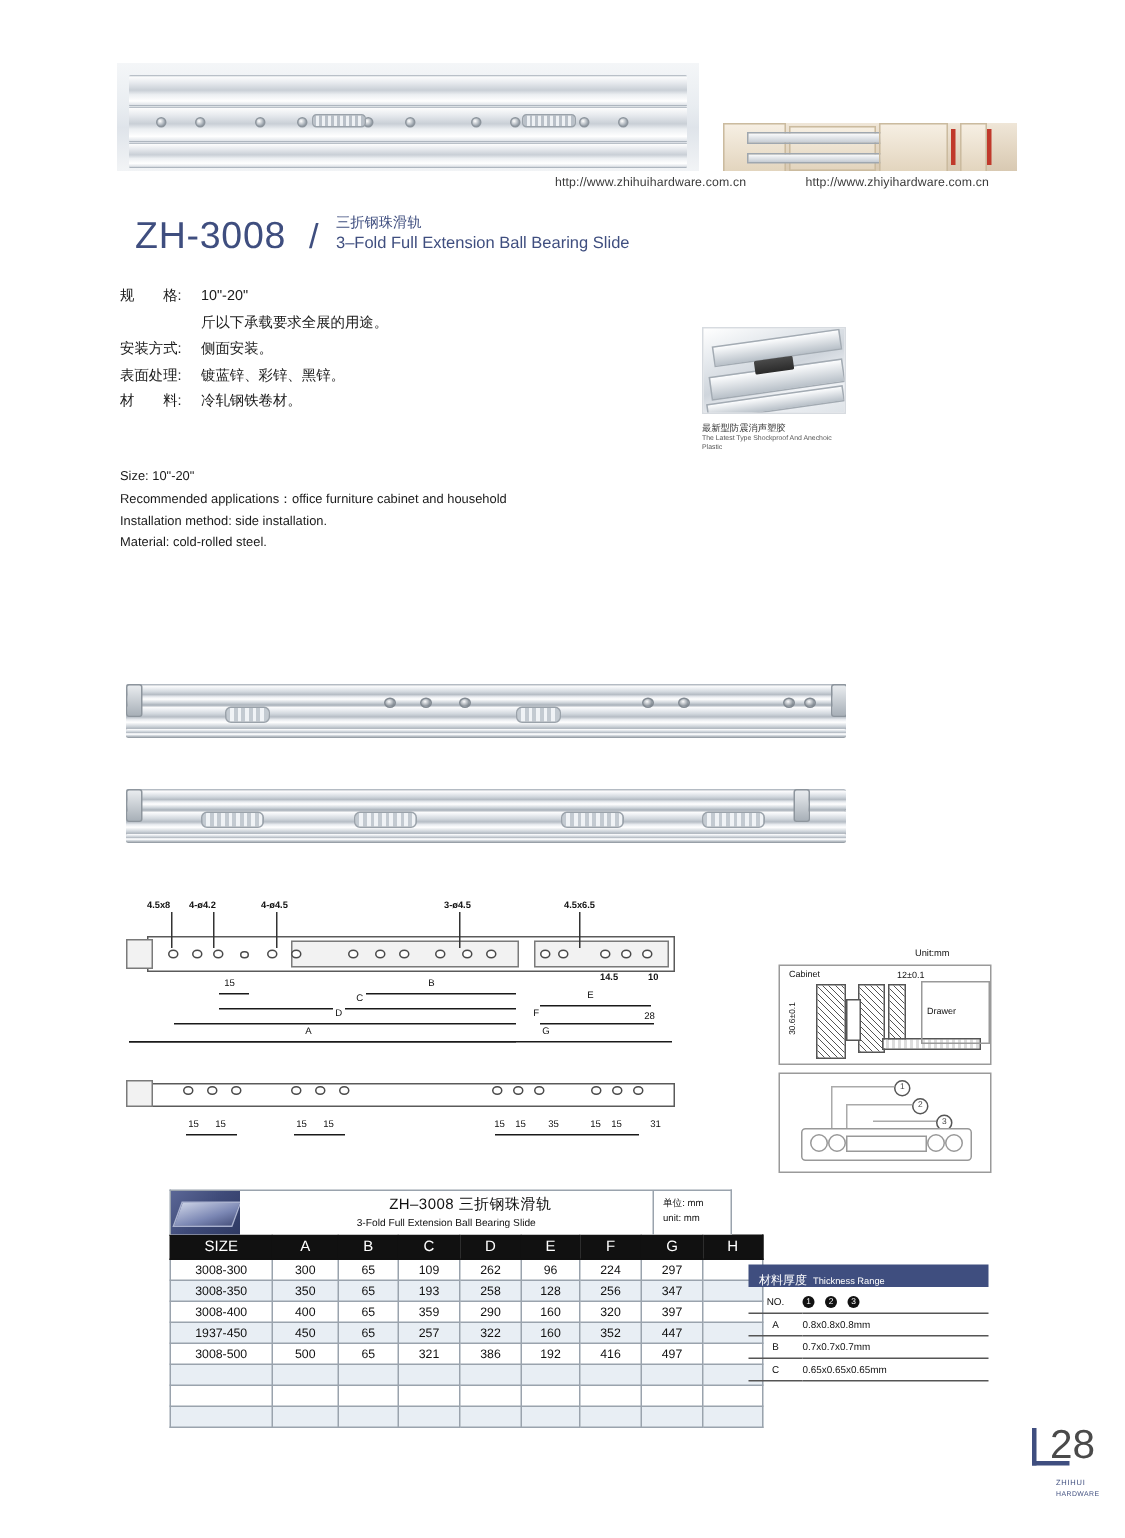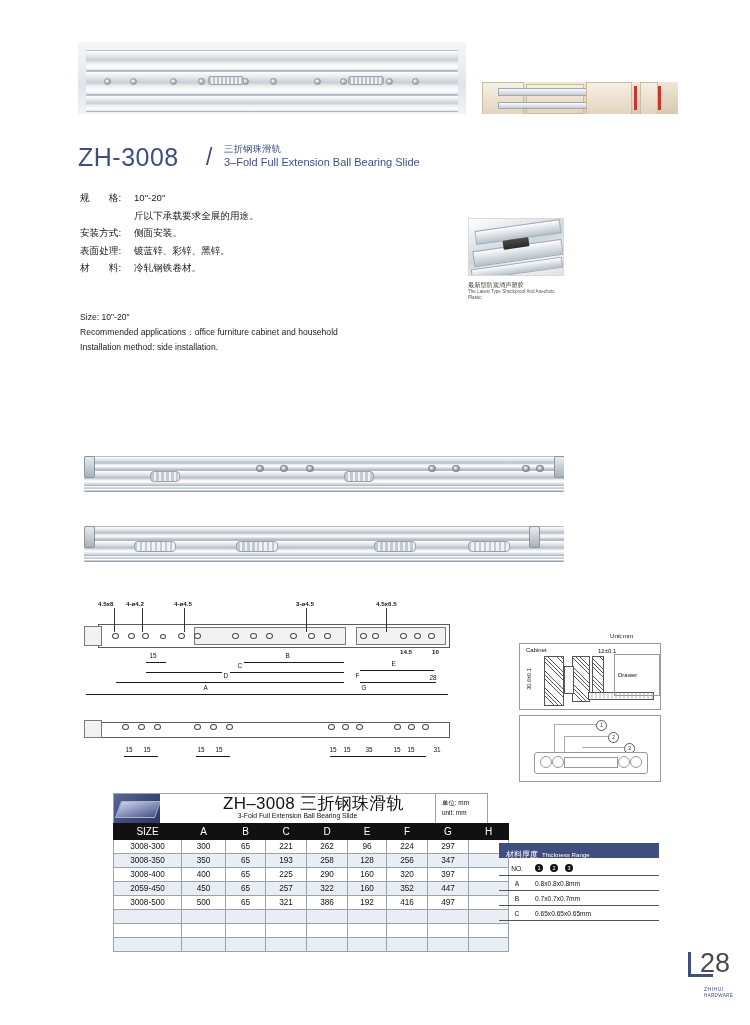--- a/index.html
+++ b/index.html
@@ -111,21 +111,21 @@
   
   .title-block {
     position: absolute;
     left: 78px;
     top: 142px;
     width: 420px;
     height: 34px;
   }
   .title-code {
     position: absolute;
-    left: 0; top: 0;
+    left: 12px; top: 0;
     font-size: 25px;
     color: #3f4e7f;
     letter-spacing: 0.5px;
     font-weight: 400;
     line-height: 30px;
   }
   .title-slash {
     position: absolute;
     left: 128px; top: 0;
     font-size: 23px;
@@ -404,21 +404,21 @@
     background: linear-gradient(160deg,#c9d0e4,#7b87b4 60%,#4a5480);
     transform: skewX(-20deg);
     border: 0.5px solid #aab2cf;
   }
   .mt-title-cell {
     flex: 1;
     text-align: center;
     padding-top: 2px;
   }
   .mt-title-cn {
-    font-size: 17px;
+    font-size: 10px;
     color: #111;
     line-height: 15px;
     letter-spacing: 0.3px;
     margin-left: 32px;
   }
   .mt-title-en {
     font-size: 6.8px;
     color: #111;
     line-height: 10px;
   }
@@ -565,20 +565,24 @@
       <div class="br-panel" style="left:44px;top:2px;width:56px;height:28px;"></div>
       <div class="br-rail" style="left:16px;top:6px;width:120px;height:6px;"></div>
       <div class="br-rail" style="left:16px;top:20px;width:120px;height:5px;"></div>
       <div class="br-panel" style="left:104px;top:0;width:44px;height:32px;"></div>
       <div class="br-red" style="left:152px;top:4px;width:3px;height:24px;"></div>
       <div class="br-red" style="left:176px;top:4px;width:3px;height:24px;"></div>
       <div class="br-panel" style="left:158px;top:0;width:16px;height:32px;"></div>
     </div>
   </div>
 
+  <div class="urls">
+    <span class="url u1">http://www.zhihuihardware.com.cn</span>
+    <span class="url u2">http://www.zhiyihardware.com.cn</span>
+  </div>
 
   <div class="title-block">
     <span class="title-code">ZH-3008</span>
     <span class="title-slash">/</span>
     <span class="title-cn">三折钢珠滑轨</span>
     <span class="title-en">3–Fold Full Extension Ball Bearing Slide</span>
   </div>
 
   <div class="spec-cn">
     <div class="cn-row">
@@ -595,20 +599,21 @@
     </div>
     <div class="cn-row">
       <span class="cn-label">材　　料:</span><span>冷轧钢铁卷材。</span>
     </div>
   </div>
 
   <div class="spec-en">
     <div class="en-row">Size: 10"-20"</div>
     <div class="en-row">Recommended applications：office furniture cabinet and household</div>
     <div class="en-row">Installation method: side installation.</div>
+    <div class="en-row">Material: cold-rolled steel.</div>
   </div>
 
   <div class="inset-photo-wrap">
     <div class="inset-photo">
       <div class="ip-rail" style="left:6px;top:6px;width:84px;height:12px;transform:rotate(-8deg);"></div>
       <div class="ip-rail" style="left:4px;top:26px;width:88px;height:14px;transform:rotate(-8deg);"></div>
       <div class="ip-dark" style="left:34px;top:20px;width:26px;height:9px;transform:rotate(-8deg);"></div>
       <div class="ip-rail" style="left:2px;top:44px;width:90px;height:9px;transform:rotate(-8deg);"></div>
     </div>
   </div>
@@ -805,21 +810,21 @@
           <th>F</th>
           <th>G</th>
           <th>H</th>
         </tr>
       </thead>
       <tbody>
         <tr>
           <td>3008-300</td>
           <td>300</td>
           <td>65</td>
-          <td>221</td>
+          <td>109</td>
           <td>262</td>
           <td>96</td>
           <td>224</td>
           <td>297</td>
           <td></td>
         </tr>
         <tr>
           <td>3008-350</td>
           <td>350</td>
           <td>65</td>
@@ -827,29 +832,29 @@
           <td>258</td>
           <td>128</td>
           <td>256</td>
           <td>347</td>
           <td></td>
         </tr>
         <tr>
           <td>3008-400</td>
           <td>400</td>
           <td>65</td>
-          <td>225</td>
+          <td>359</td>
           <td>290</td>
           <td>160</td>
           <td>320</td>
           <td>397</td>
           <td></td>
         </tr>
         <tr>
-          <td>2059-450</td>
+          <td>1937-450</td>
           <td>450</td>
           <td>65</td>
           <td>257</td>
           <td>322</td>
           <td>160</td>
           <td>352</td>
           <td>447</td>
           <td></td>
         </tr>
         <tr>

